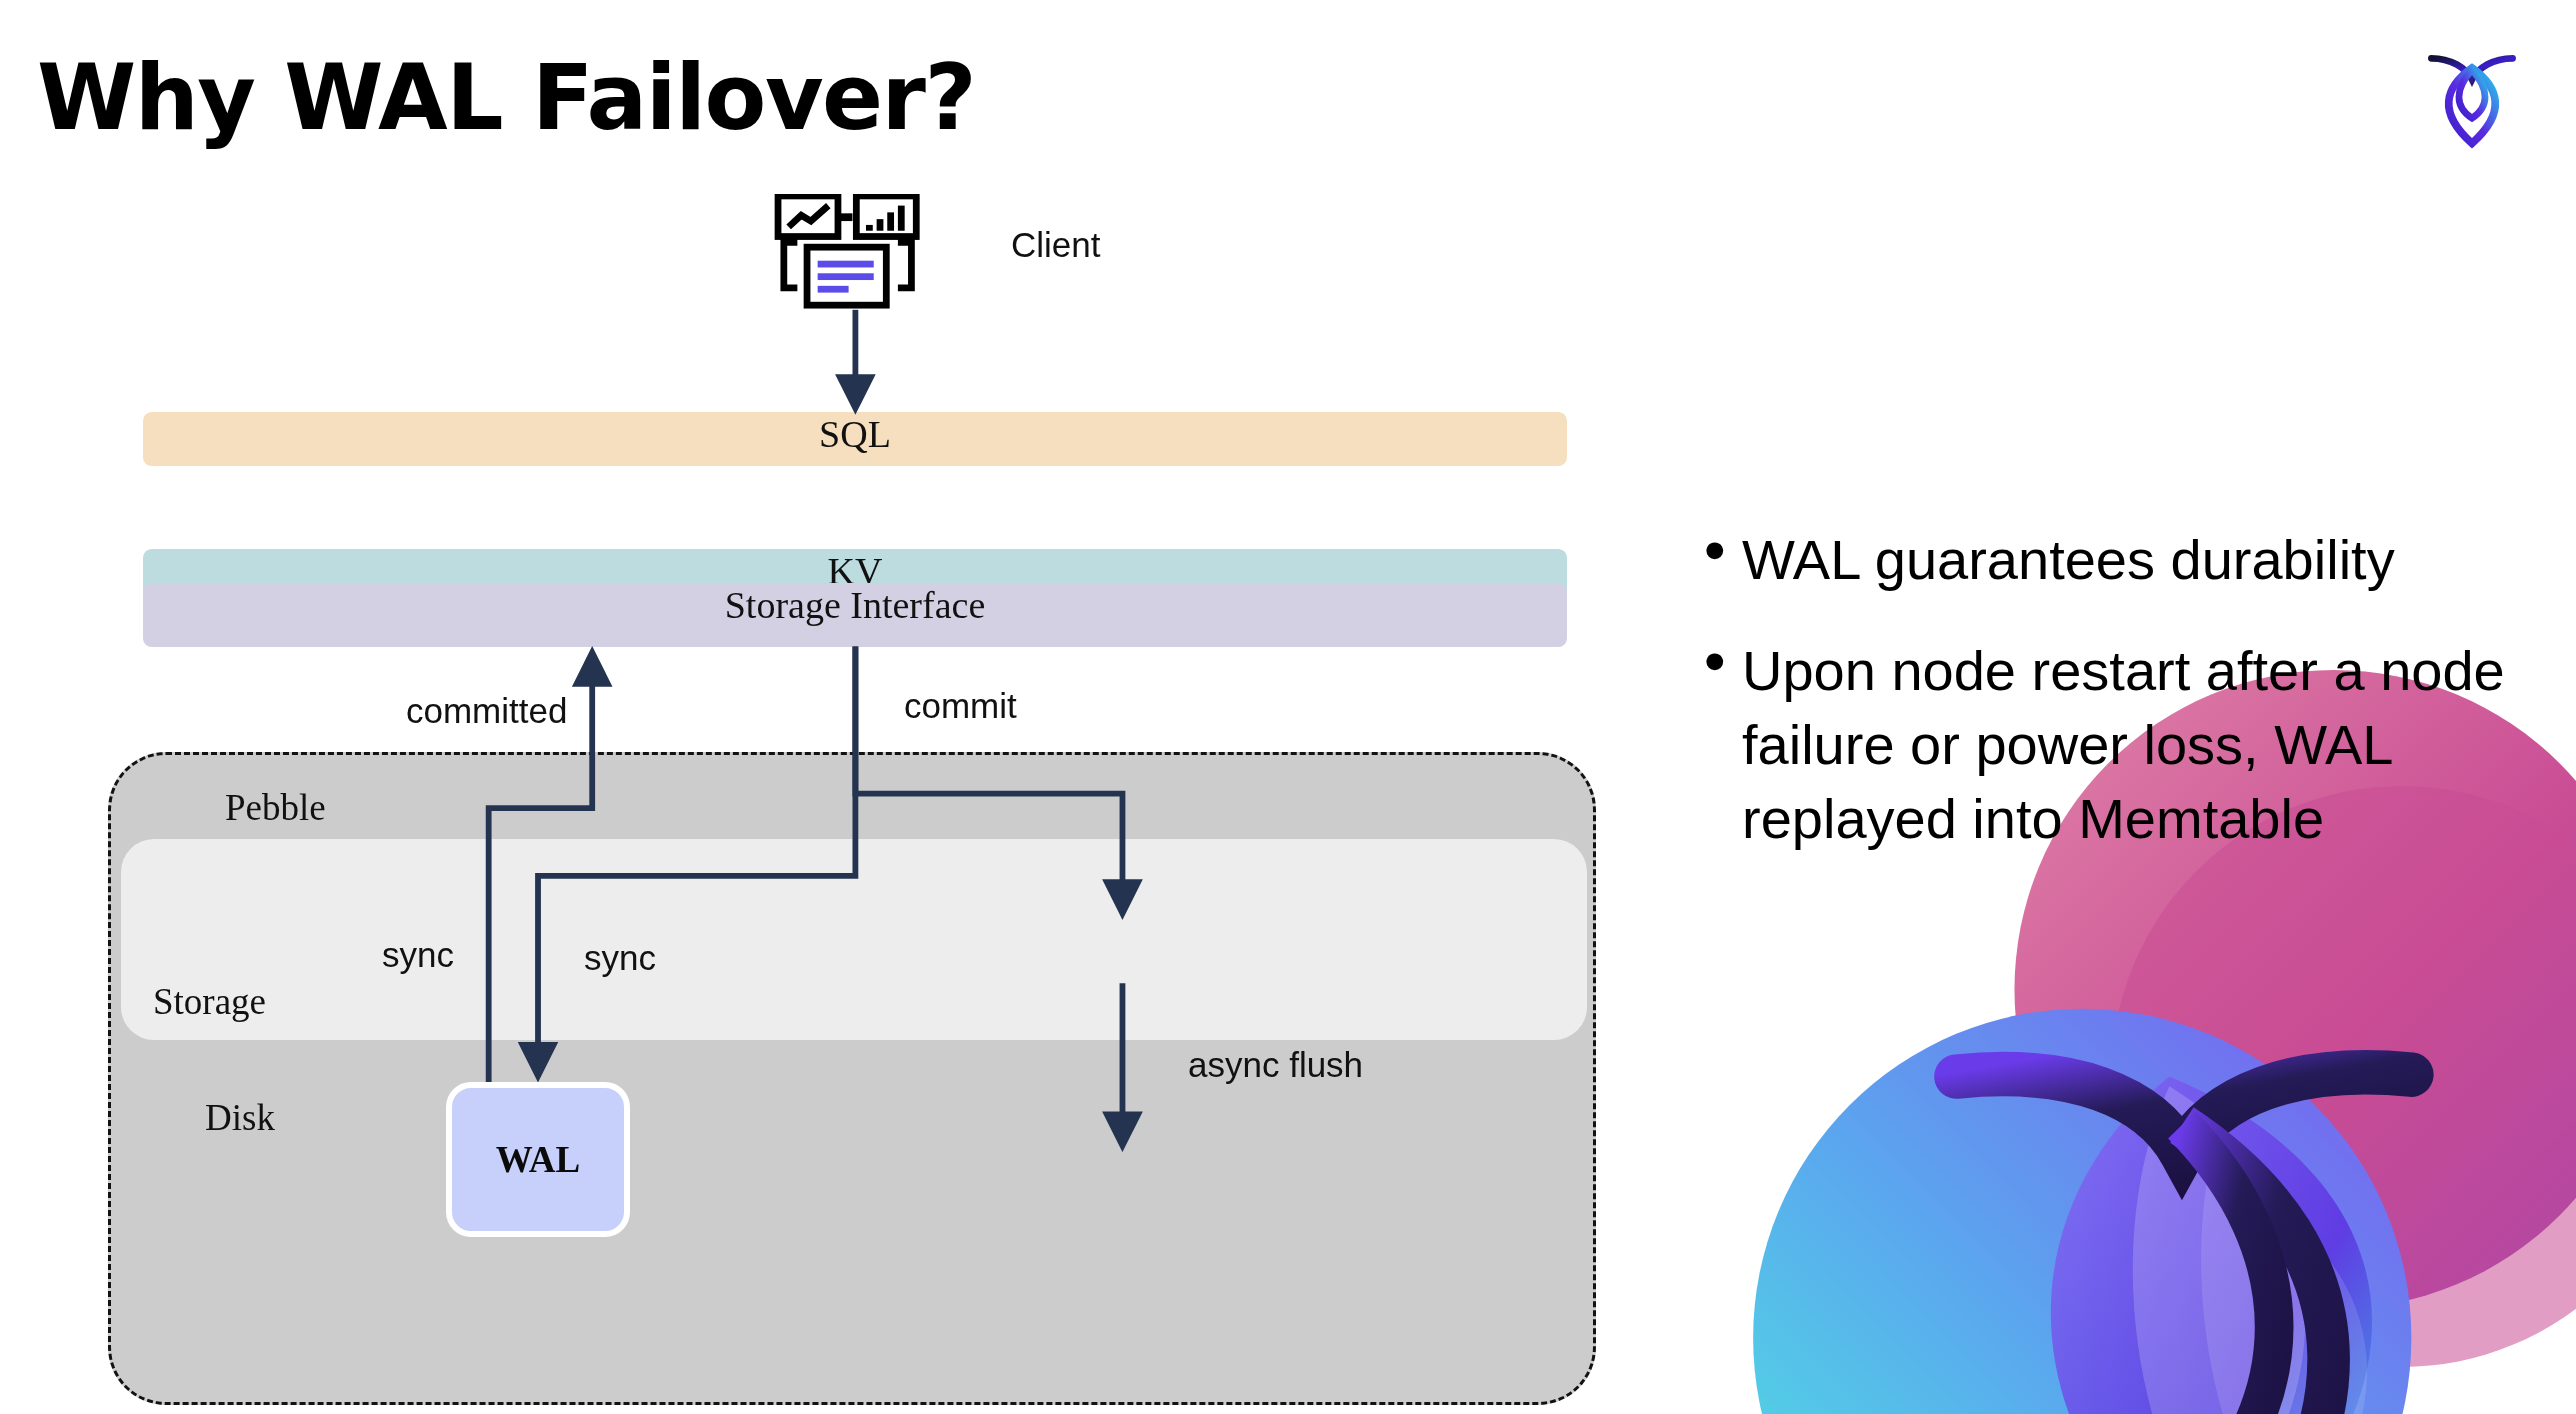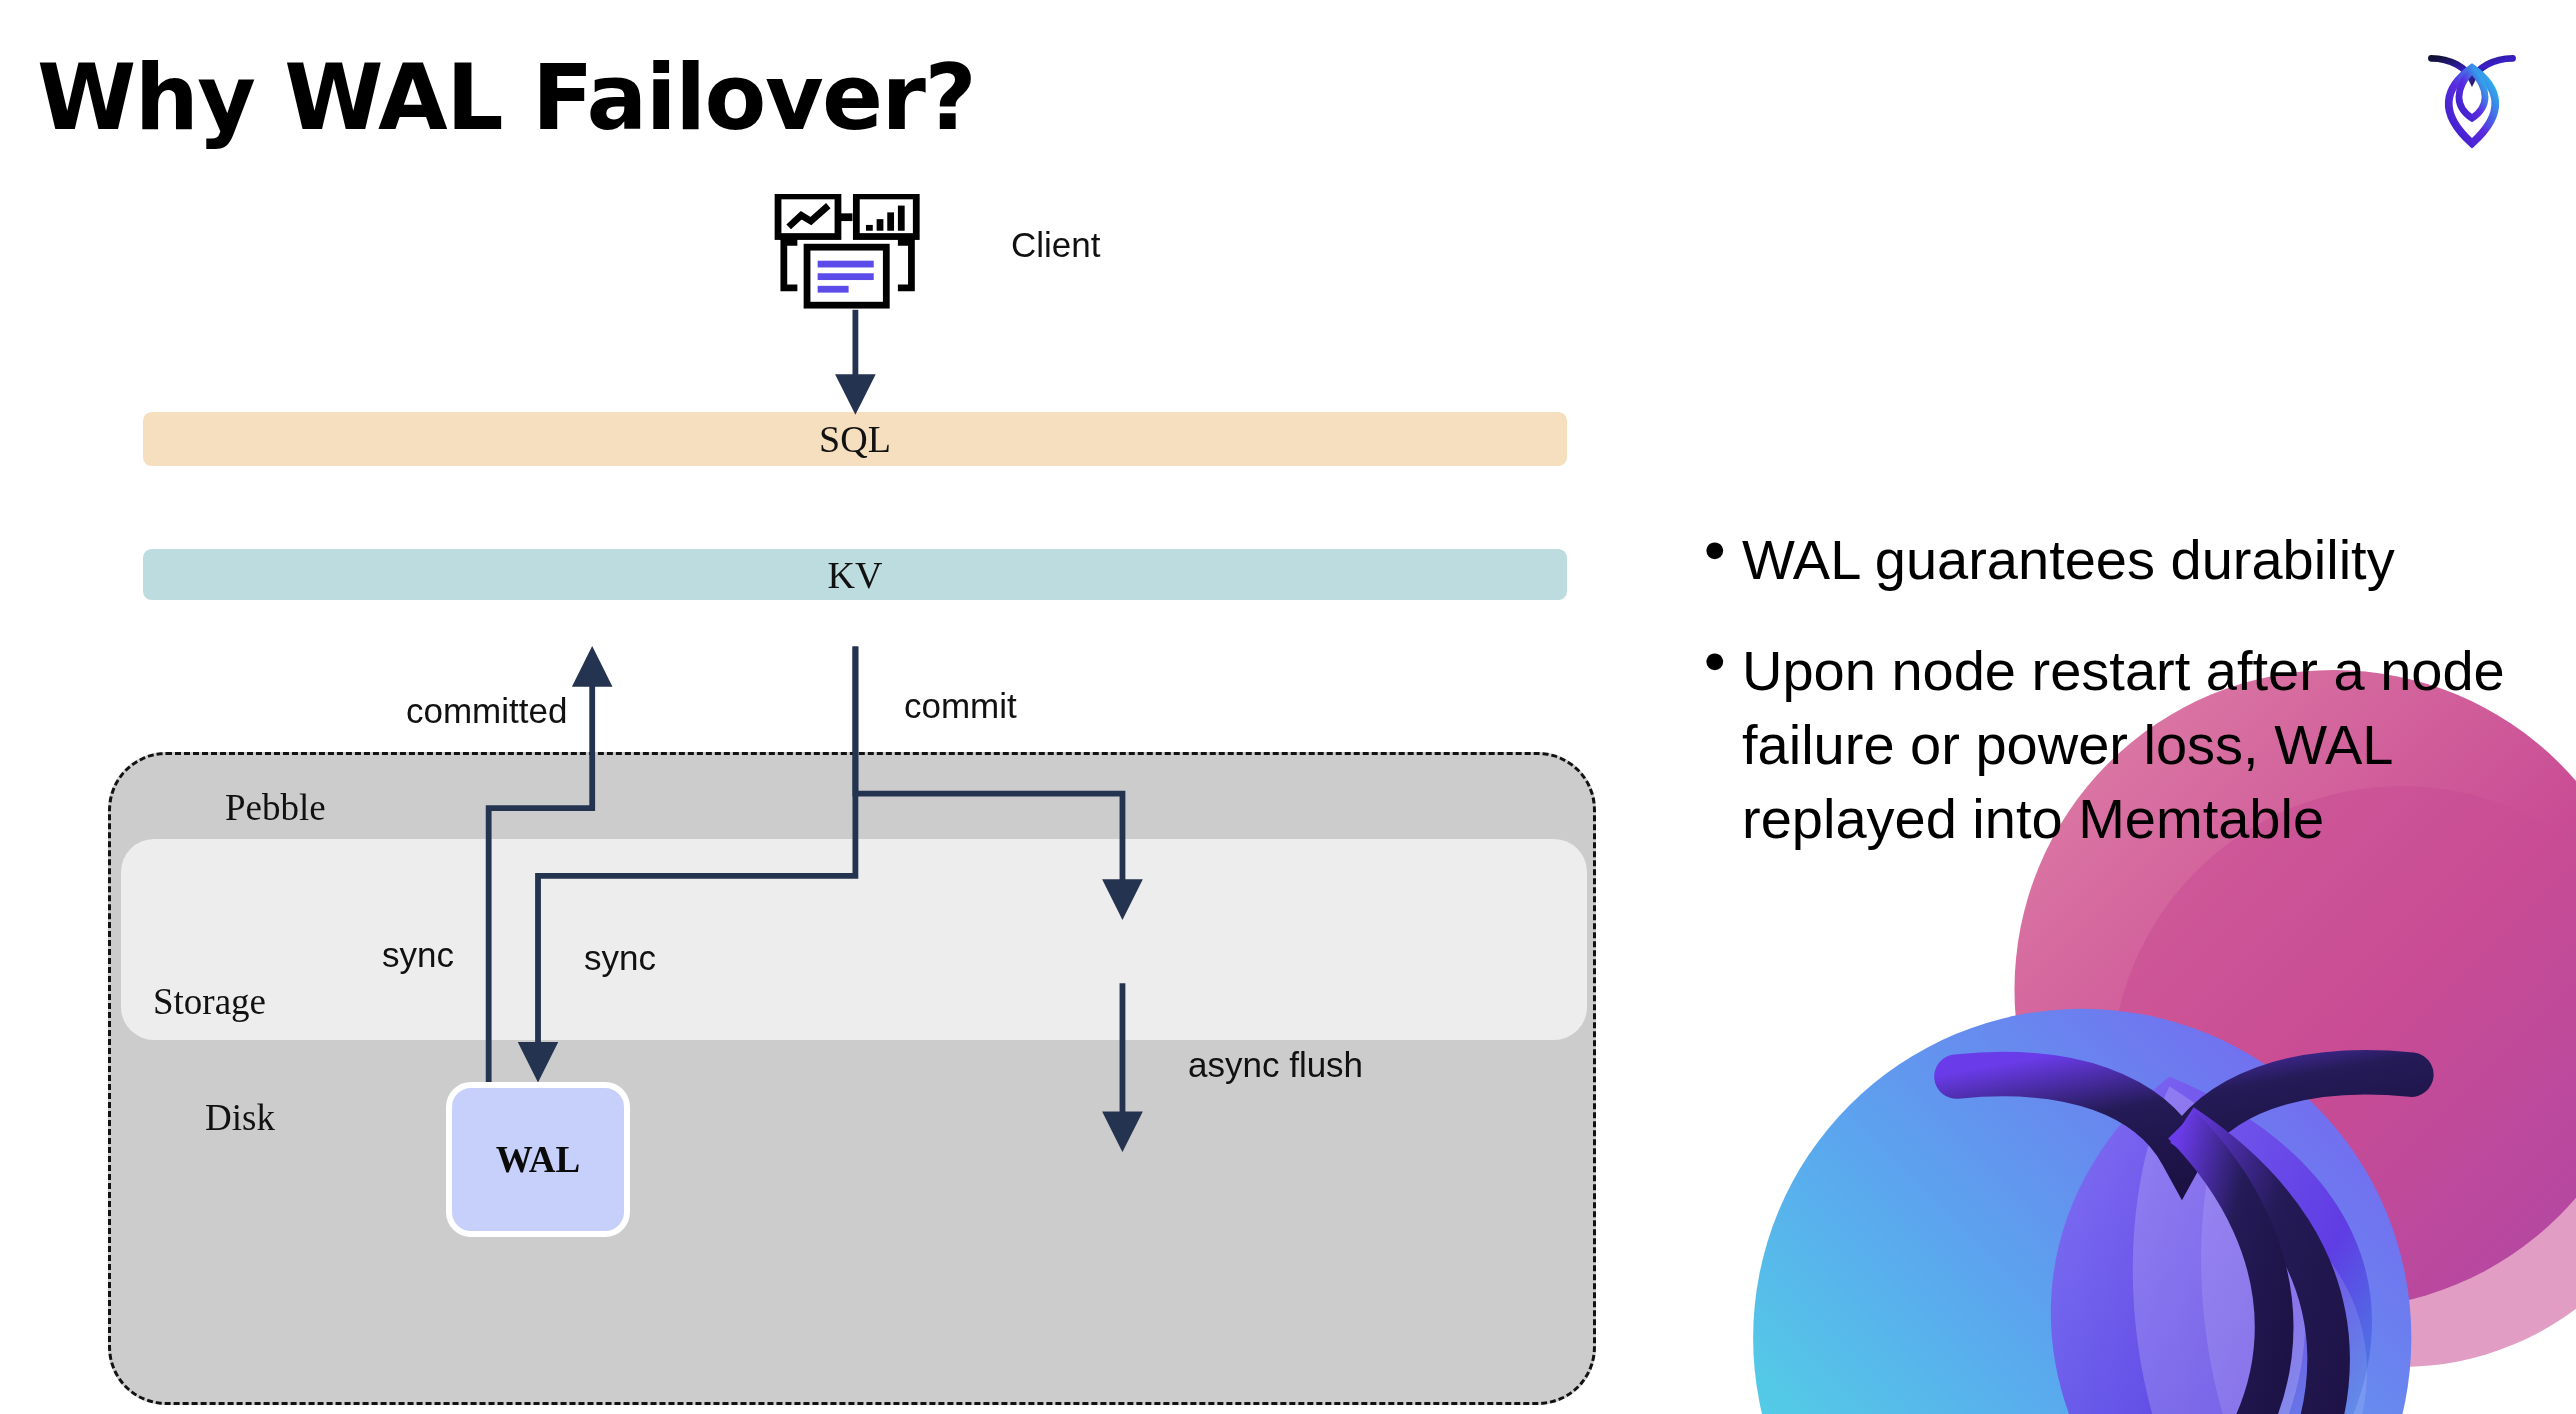--- a/index.html
+++ b/index.html
@@ -65,21 +65,21 @@
     font-family: "Liberation Sans", sans-serif;
   }
 
   
   .layer-bar {
     position: absolute;
     left: 143px;
     width: 1424px;
     border-radius: 8.7px;
     display: flex;
-    align-items: center;
+    align-items: flex-start;
     justify-content: center;
     font-family: "Liberation Serif", serif;
     font-size: 38px;
     color: #111111;
   }
   #bar-sql { top: 412px; height: 54px; background: #F6DFBE; }
   #bar-kv  { top: 502px; height: 51px; background: #BCDCE0; margin-top: 47px; }
   #bar-storage { top: 583px; height: 64px; background: #D4D0E4; }
 
   
@@ -291,20 +291,23 @@
   </div>
 
   <div class="client-label">Client</div>
 
   <div class="layer-bar" id="bar-sql">
     <span>SQL</span>
   </div>
   <div class="layer-bar" id="bar-kv">
     <span>KV</span>
   </div>
+  <div class="layer-bar" id="bar-storage">
+    <span>Storage Interface</span>
+  </div>
 
   <div id="pebble-container"></div>
   <div id="memory-box"></div>
 
   <div class="zone-label" id="label-pebble">Pebble</div>
   <div class="zone-label" id="label-memory">Storage</div>
   <div class="zone-label" id="label-disk">Disk</div>
 
   <svg id="edges" viewBox="0 0 1700 1462" width="1645" height="1415">
     <defs>

